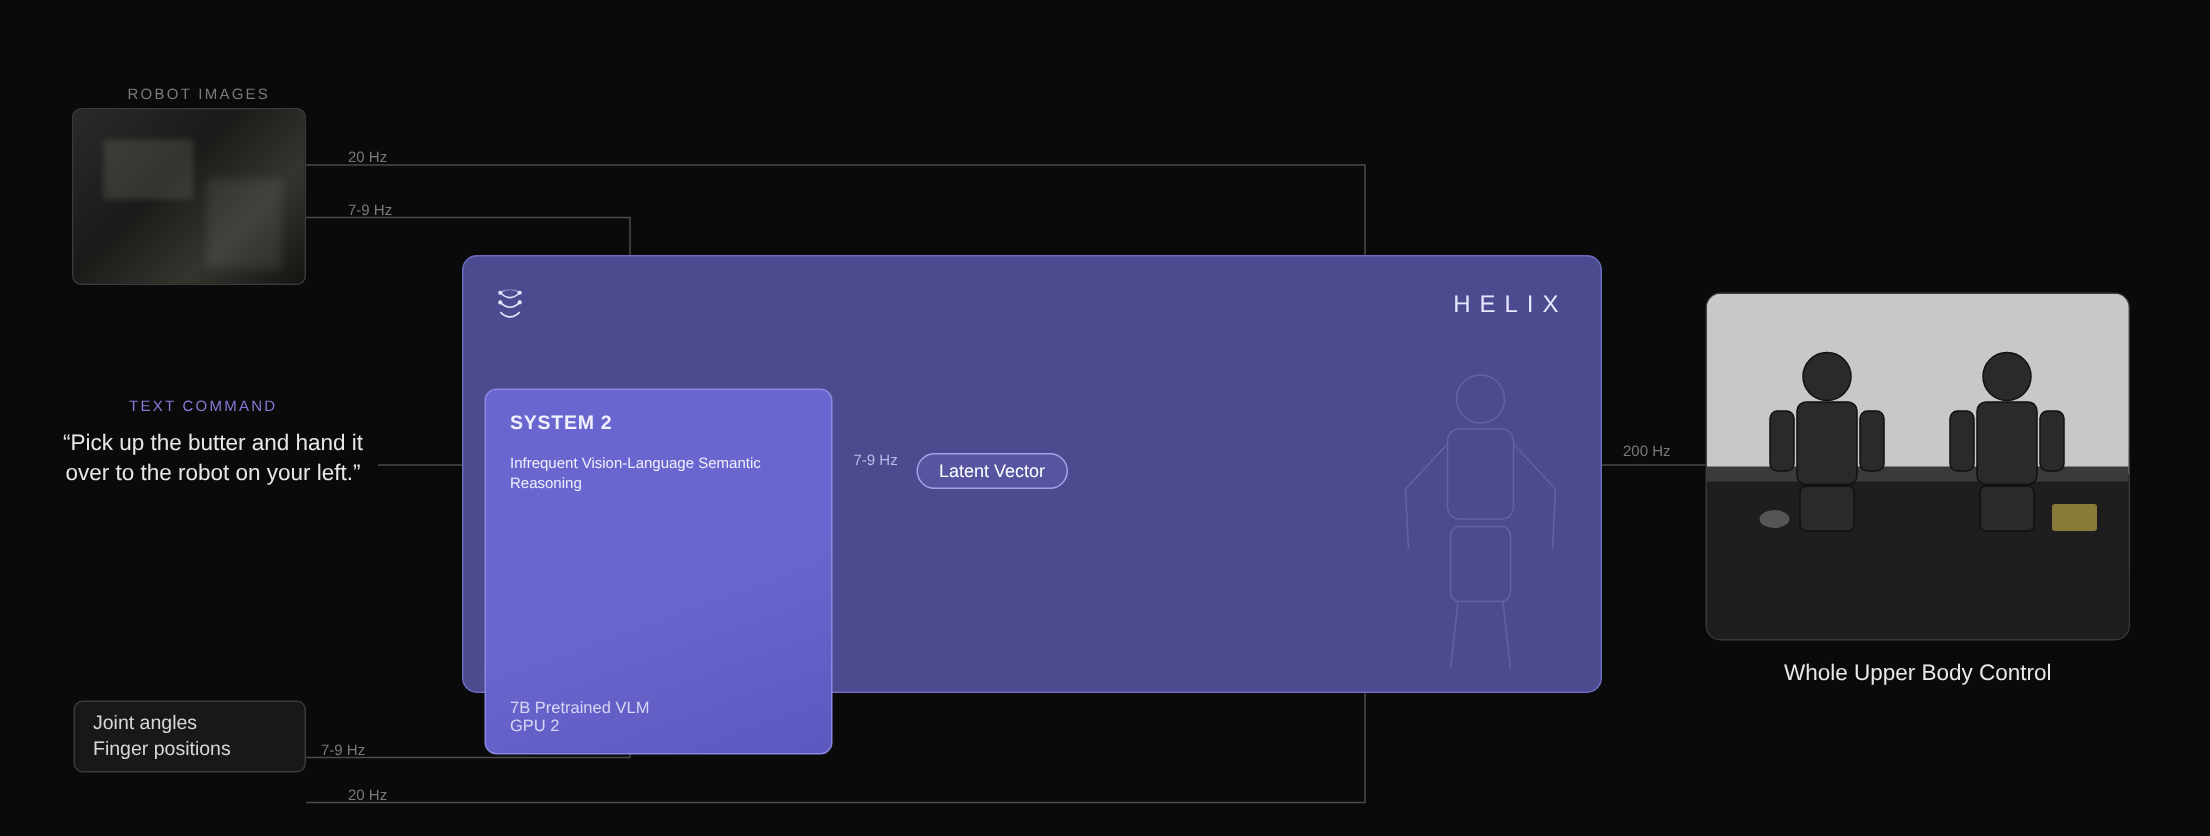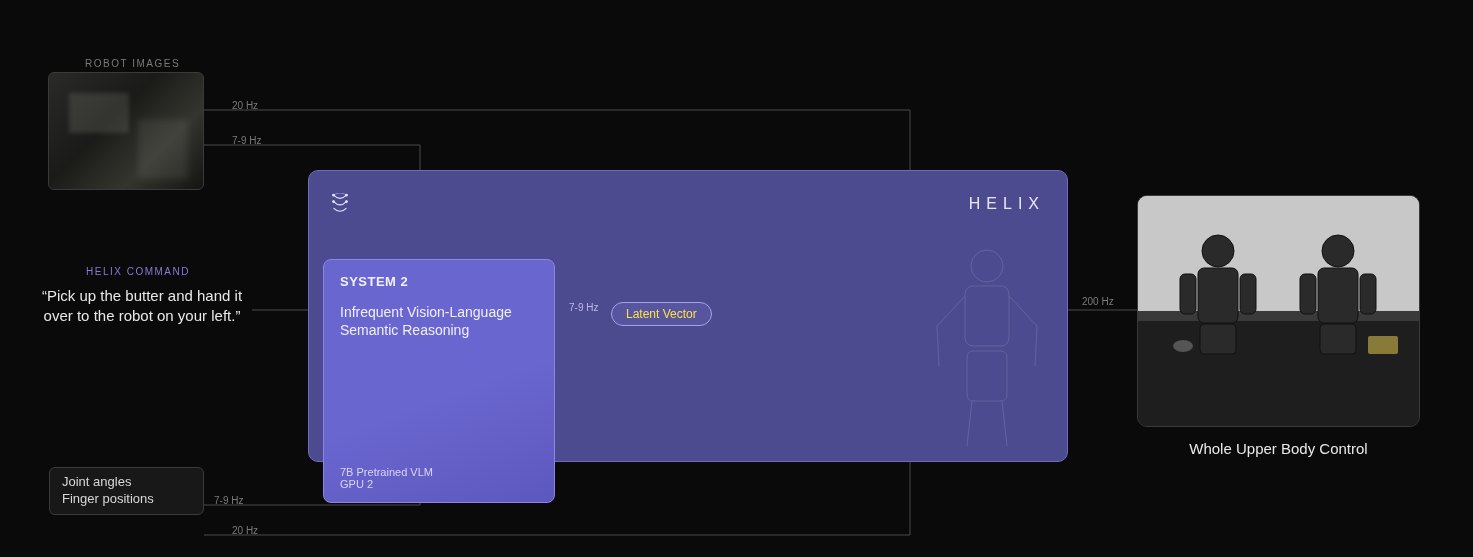--- a/index.html
+++ b/index.html
@@ -130,21 +130,21 @@
   }
   .system2 { left: 14px; background: linear-gradient(160deg, #6a66cf 0%, #6a66cf 55%, #5c58bf 100%); }
   .system1 { left: 478px; }
   .system-title {
     font-size: 13px;
     font-weight: 700;
     letter-spacing: 0.5px;
     margin-bottom: 14px;
   }
   .system-desc {
-    font-size: 14px;
+    font-size: 10px;
     line-height: 1.3;
     font-weight: 400;
   }
   .system-footer {
     position: absolute;
     bottom: 12px;
     left: 16px;
     right: 16px;
     display: flex;
     justify-content: space-between;
@@ -153,21 +153,21 @@
     flex-direction: column;
   }
   .latent-pill {
     position: absolute;
     left: 302px;
     top: 131px;
     padding: 4px 14px;
     border: 1px solid #a5a2e8;
     border-radius: 14px;
     font-size: 12px;
-    color: #fde047;
+    color: #ffffff;
     background: rgba(120,115,210,0.25);
   }
   .robot-outline {
     position: absolute;
     right: 10px;
     top: 65px;
     width: 140px;
     height: 220px;
     opacity: 0.15;
   }
@@ -219,21 +219,21 @@
   <path class="wire" d="M554 310 H 786"></path>
 
   <path class="wire" d="M1068 310 H 1137"></path>
 </svg>
 
 <div class="label-small robot-images-label">ROBOT IMAGES</div>
 <div class="robot-image-thumb"></div>
 <div class="connector-label" style="left:232px;top:100px;position:absolute">20 Hz</div>
 <div class="connector-label" style="left:232px;top:135px;position:absolute">7-9 Hz</div>
 
-<div class="text-command-label">HELIX COMMAND</div>
+<div class="text-command-label">TEXT COMMAND</div>
 <div class="text-command">“Pick up the butter and hand it over to the robot on your left.”</div>
 
 <div class="label-small robot-state-label">ROBOT STATE</div>
 <div class="robot-state-box">
   <div>Joint angles</div>
   <div>Finger positions</div>
 </div>
 <div class="connector-label" style="left:214px;top:495px;position:absolute">7-9 Hz</div>
 <div class="connector-label" style="left:232px;top:525px;position:absolute">20 Hz</div>
 

